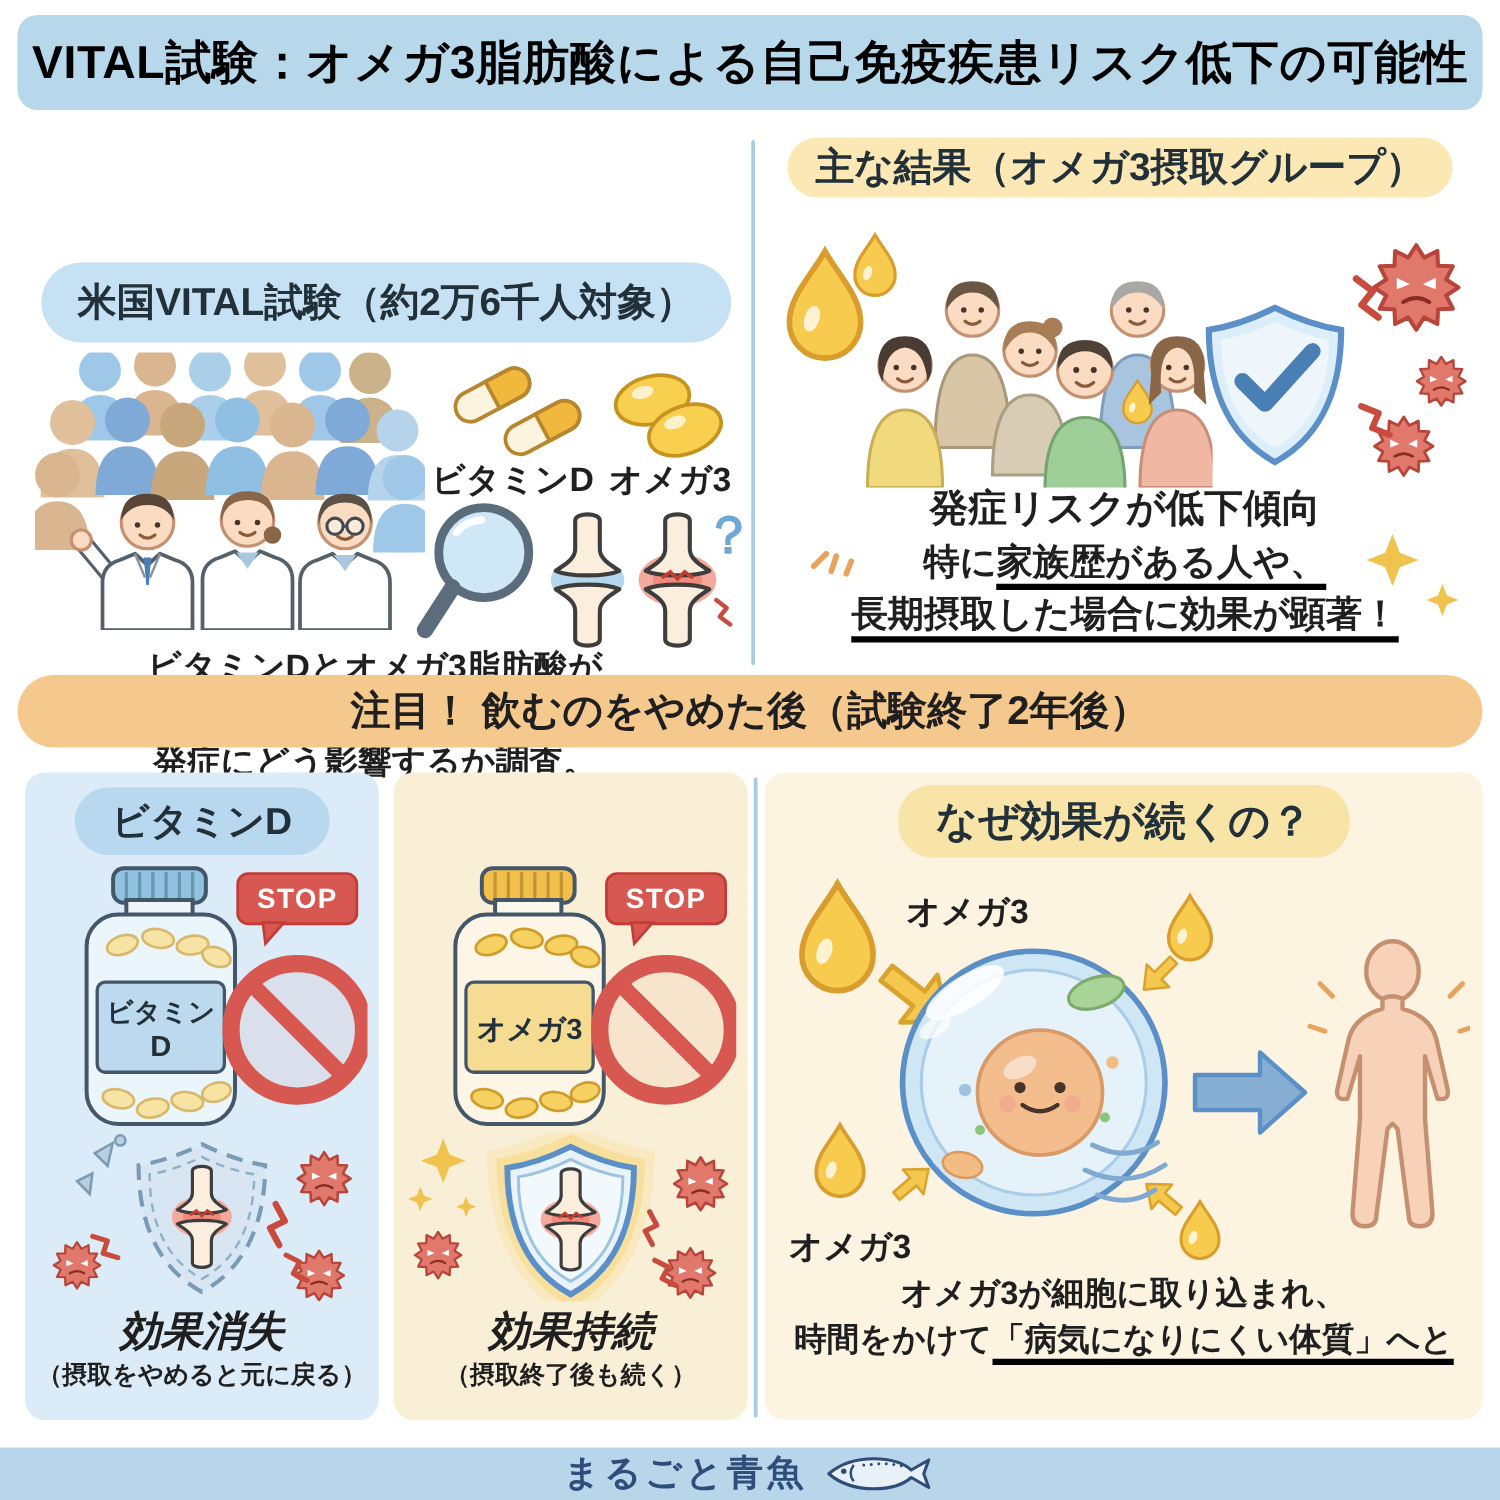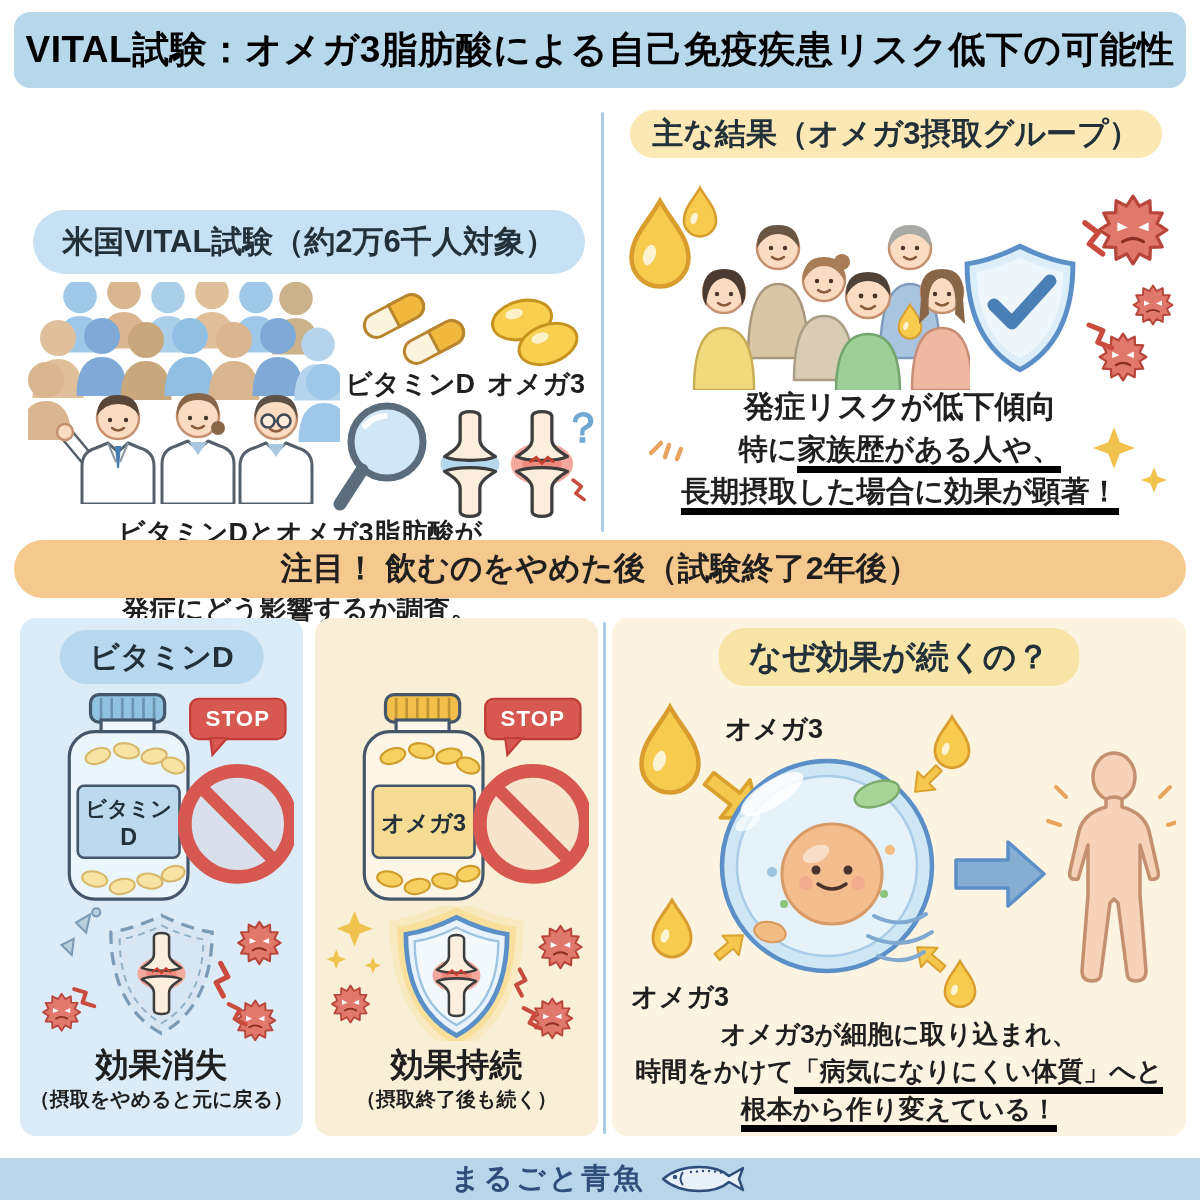--- a/index.html
+++ b/index.html
@@ -10,34 +10,34 @@
   .top-banner{left:14px;top:12px;width:1172px;height:76px;background:#b7d7ea;border-radius:16px;
               font-size:37px;font-weight:800;color:#000000;letter-spacing:0.5px;}
   .badge{border-radius:34px;font-weight:800;color:#22303a;white-space:nowrap;}
   #study-badge{left:33px;top:110px;width:552px;height:64px;background:#c6e1f3;font-size:31px;}
   #results-badge{left:630px;top:110px;width:532px;height:48px;background:#fbe8b4;font-size:31px;}
   .vdiv{position:absolute;width:3px;background:#a9cbe4;border-radius:2px;}
   .small-label{font-weight:800;font-size:27px;text-align:center;color:#1f1f1f;}
   .desc{font-weight:800;font-size:27px;line-height:38px;text-align:center;color:#1f1f1f;}
   .finding{font-weight:800;font-size:31px;text-align:center;}
   .detail{font-weight:800;font-size:29px;text-align:center;}
-  .u{border-bottom:7px solid #000000;padding-bottom:1px;}
+  .u{border-bottom:5px solid #000000;padding-bottom:1px;}
   .mid-banner{left:14px;top:540px;width:1172px;height:58px;background:#f5c88d;border-radius:29px;
               font-size:32px;font-weight:800;color:#1f1f1f;}
   .panel{border-radius:16px;overflow:hidden;}
   #panel-d{left:20px;top:618px;width:283px;height:518px;background:#dbebf7;}
   #panel-o{left:315px;top:618px;width:283px;height:518px;background:#f9efd6;}
   #panel-m{left:612px;top:618px;width:574px;height:518px;background:#fcf3e1;}
   .panel-pill{position:absolute;left:50%;transform:translateX(-50%);top:12px;height:54px;border-radius:27px;
               display:flex;align-items:center;justify-content:center;font-weight:800;font-size:30px;
               color:#22303a;padding:0 30px;white-space:nowrap;}
   #pill-d{background:#b7d8ee;}
   #pill-o{background:#f8e4a7;}
   #pill-m{background:#f8e4a7;font-size:33px;top:10px;height:58px;}
-  .outcome{position:absolute;left:0;width:100%;text-align:center;font-weight:800;font-size:33px;}
+  .outcome{position:absolute;left:0;width:100%;text-align:center;font-weight:800;font-size:33px;font-style:italic;}
   .outcome-note{position:absolute;left:0;width:100%;text-align:center;font-weight:700;font-size:20px;}
   .mech-line{position:absolute;left:0;width:100%;text-align:center;font-weight:800;font-size:26px;}
   .footer{left:0;top:1158px;width:1200px;height:42px;background:#b9d5e9;display:flex;
           align-items:center;justify-content:center;gap:12px;}
   .brand{font-family:"Liberation Serif","DejaVu Serif",serif;font-weight:700;font-size:29px;
          color:#2e4d7b;letter-spacing:3px;}
   svg text{font-family:"Liberation Sans","DejaVu Sans",sans-serif;}
 </style>
 </head>
 <body>
@@ -474,23 +474,20 @@
         </g>
         <ellipse cx="0" cy="-102" rx="21" ry="24" fill="#f7d2b8" stroke="#c49070" stroke-width="3.5"></ellipse>
         <path d="M-8,-80 L-8,-72 Q-30,-66 -35,-48 L-44,-8 Q-46,2 -36,0 L-26,-34 L-26,16 L-32,92 Q-32,102 -22,102 Q-13,102 -13,94 L-4,24 L0,20 L4,24 L13,94 Q13,102 22,102 Q32,102 32,92 L26,16 L26,-34 L36,0 Q46,2 44,-8 L35,-48 Q30,-66 8,-72 L8,-80 Q0,-84 -8,-80 Z" fill="#f7d2b8" stroke="#c49070" stroke-width="3.5" stroke-linejoin="round"></path>
       </g>
     </svg>
 
     <div class="mech-line" style="top:399px;">オメガ3が細胞に取り込まれ、</div>
     <div class="mech-line" style="top:436px;">
       <span>時間をかけて</span><span class="u">「病気になりにくい体質」へと</span>
     </div>
-    <div class="mech-line" style="top:474px;">
-      <span class="u">根本から作り変えている！</span>
-    </div>
   </section>
 
   <div class="abs footer">
     <span class="brand">まるごと青魚</span>
     <svg width="92" height="32" viewBox="0 0 92 32">
       <path d="M6,16 Q20,4 42,4 Q62,4 72,13 L86,5 L82,16 L86,27 L72,19 Q62,28 42,28 Q20,28 6,16 Z" fill="#e8f1f8" stroke="#2e4d7b" stroke-width="2.5" stroke-linejoin="round"></path>
       <circle cx="18" cy="14" r="2.2" fill="#2e4d7b"></circle>
       <path d="M26,9 q-5,7 0,13" stroke="#2e4d7b" stroke-width="2" fill="none"></path>
       <g fill="#2e4d7b">
         <circle cx="34" cy="9" r="1.2"></circle>

